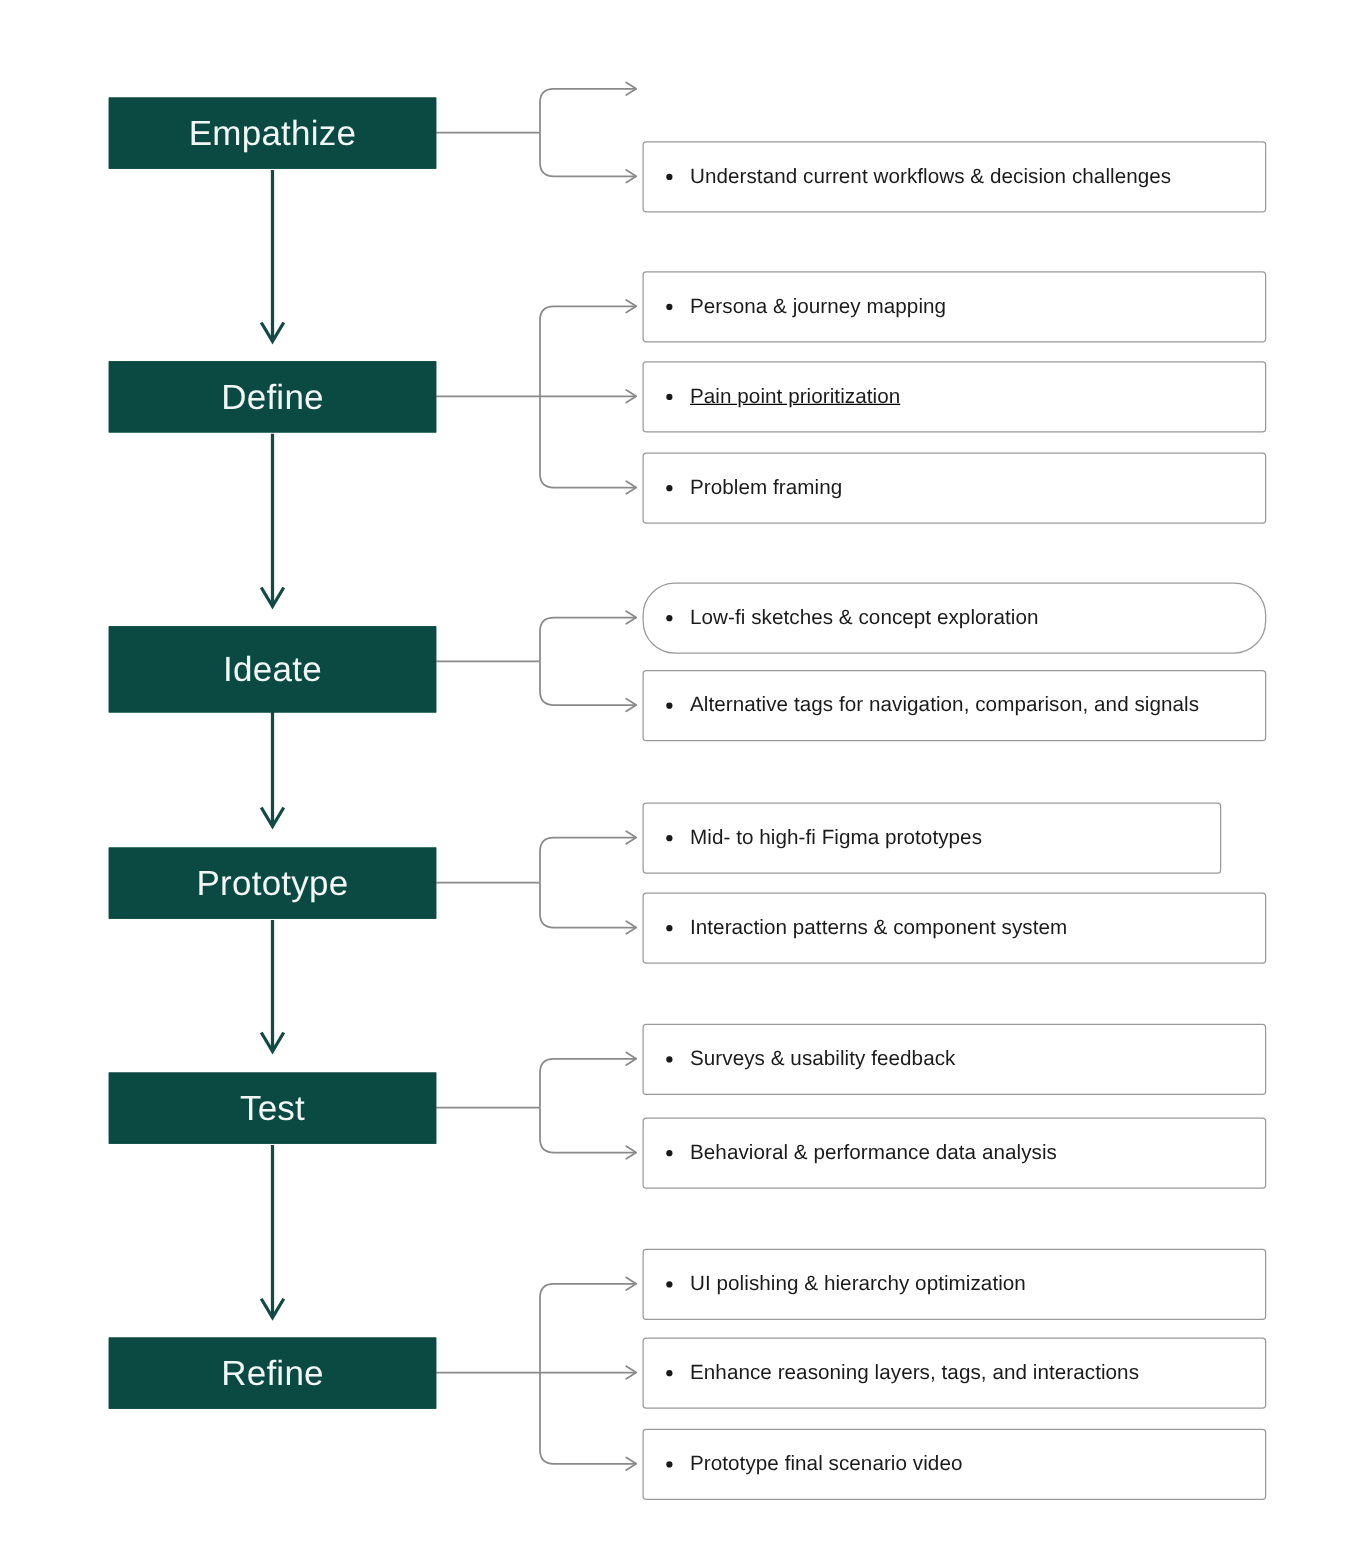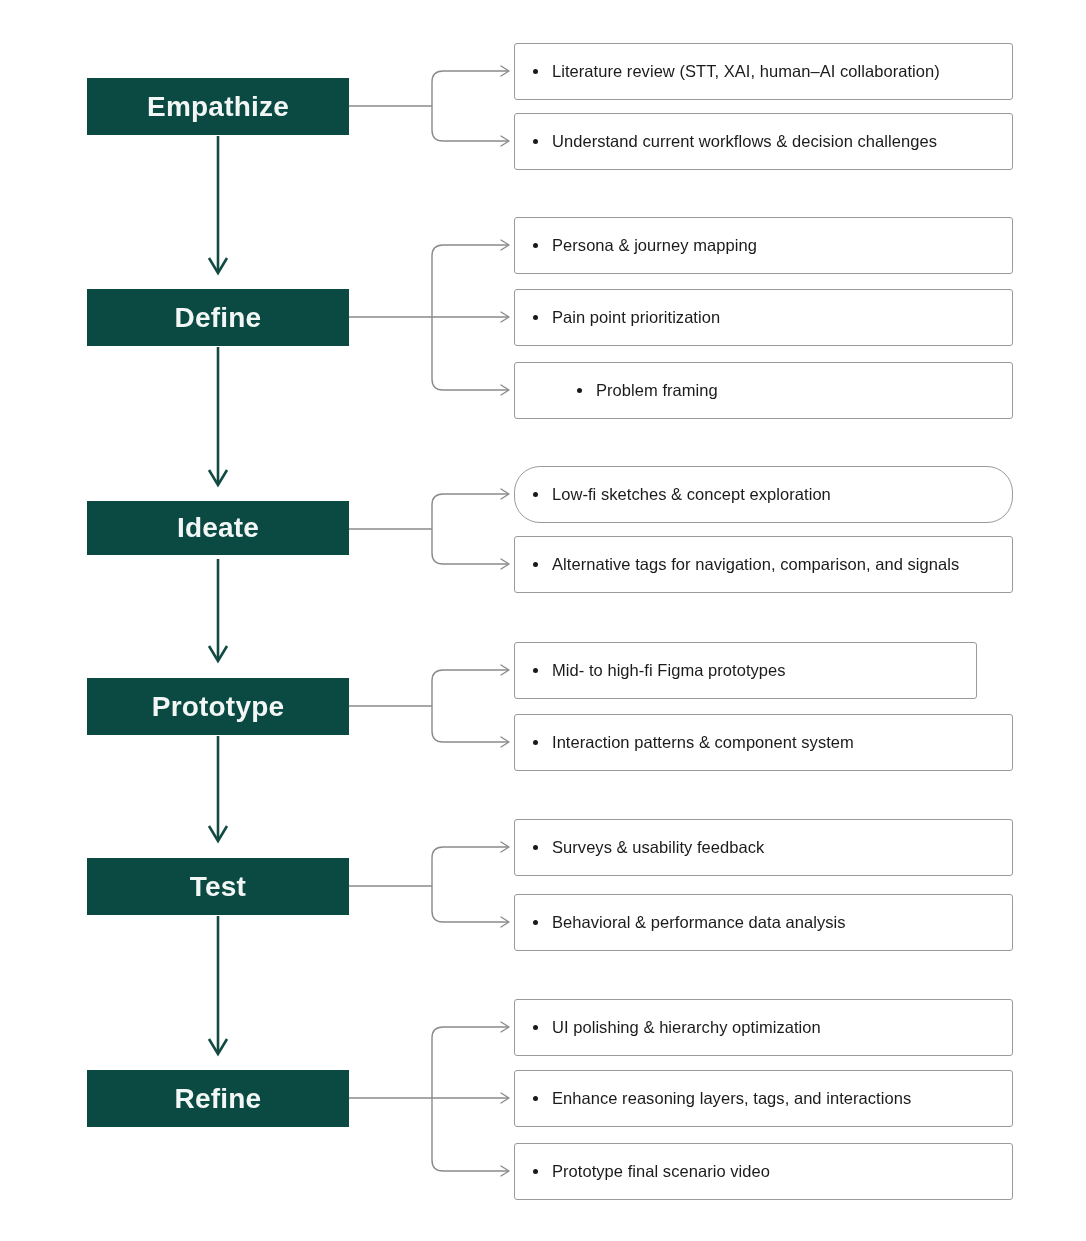--- a/index.html
+++ b/index.html
@@ -56,21 +56,21 @@
   .stage {
     position: absolute;
     box-sizing: border-box;
     background: #0a4a42;
     border: 1px solid #0a4a42;
     display: flex;
     align-items: center;
     justify-content: center;
     color: #f2f7f6;
     font-size: 28px;
-    font-weight: 700;
+    font-weight: 400;
     letter-spacing: 0.2px;
     z-index: 3;
   }
   
   .detail {
     position: absolute;
     box-sizing: border-box;
     background: #ffffff;
     border: 1px solid #9a9a9a;
     border-radius: 3px;
@@ -177,54 +177,50 @@
   </svg>
 
   <div class="stage" style="left:87px; top:78px; width:262px; height:57px;">
     <span>Empathize</span>
   </div>
 
   <div class="stage" style="left:87px; top:289px; width:262px; height:57px;">
     <span>Define</span>
   </div>
 
-  <div class="stage" style="left:87px; top:501px; width:262px; height:54px;">
+  <div class="stage" style="left:87px; top:501px; width:262px; height:69px;">
     <span>Ideate</span>
   </div>
 
   <div class="stage" style="left:87px; top:678px; width:262px; height:57px;">
     <span>Prototype</span>
   </div>
 
   <div class="stage" style="left:87px; top:858px; width:262px; height:57px;">
     <span>Test</span>
   </div>
 
   <div class="stage" style="left:87px; top:1070px; width:262px; height:57px;">
     <span>Refine</span>
   </div>
 
-  <div class="detail" style="left:514px; top:43px; width:499px; height:57px;">
-    <span class="bullet"></span>
-    <span class="detail-text">Literature review (STT, XAI, human–AI collaboration)</span>
-  </div>
   <div class="detail" style="left:514px; top:113px; width:499px; height:57px;">
     <span class="bullet"></span>
     <span class="detail-text">Understand current workflows &amp; decision challenges</span>
   </div>
 
   <div class="detail" style="left:514px; top:217px; width:499px; height:57px;">
     <span class="bullet"></span>
     <span class="detail-text">Persona &amp; journey mapping</span>
   </div>
-  <div class="detail" style="left:514px; top:289px; width:499px; height:57px;">
+  <div class="detail" style="left:514px; top:289px; width:499px; height:57px;text-decoration:underline;">
     <span class="bullet"></span>
     <span class="detail-text">Pain point prioritization</span>
   </div>
-  <div class="detail" style="left:514px; top:362px; width:499px; height:57px;padding-left:44px;">
+  <div class="detail" style="left:514px; top:362px; width:499px; height:57px;">
     <span class="bullet"></span>
     <span class="detail-text">Problem framing</span>
   </div>
 
   <div class="detail" style="left:514px; top:466px; width:499px; height:57px;border-radius:26px;">
     <span class="bullet"></span>
     <span class="detail-text">Low-fi sketches &amp; concept exploration</span>
   </div>
   <div class="detail" style="left:514px; top:536px; width:499px; height:57px;">
     <span class="bullet"></span>

